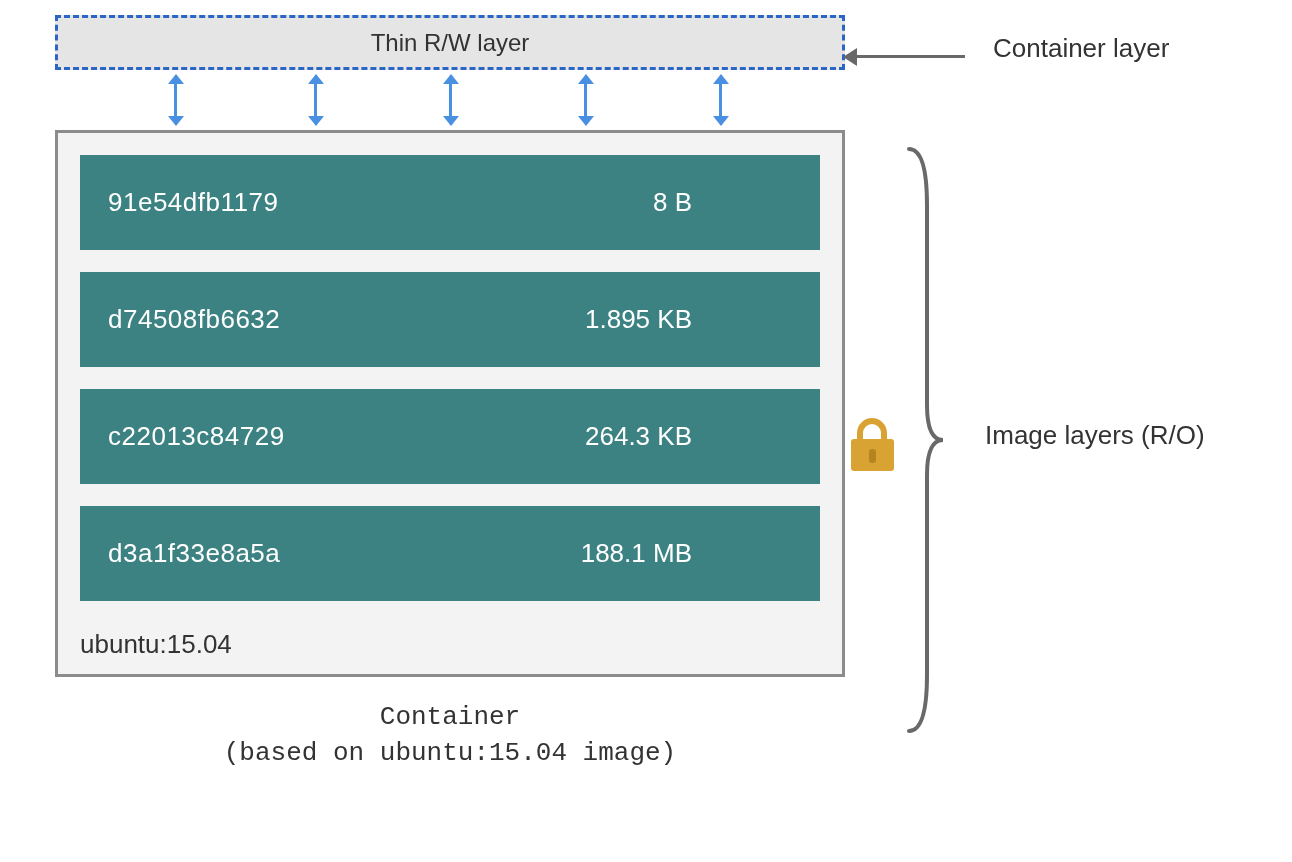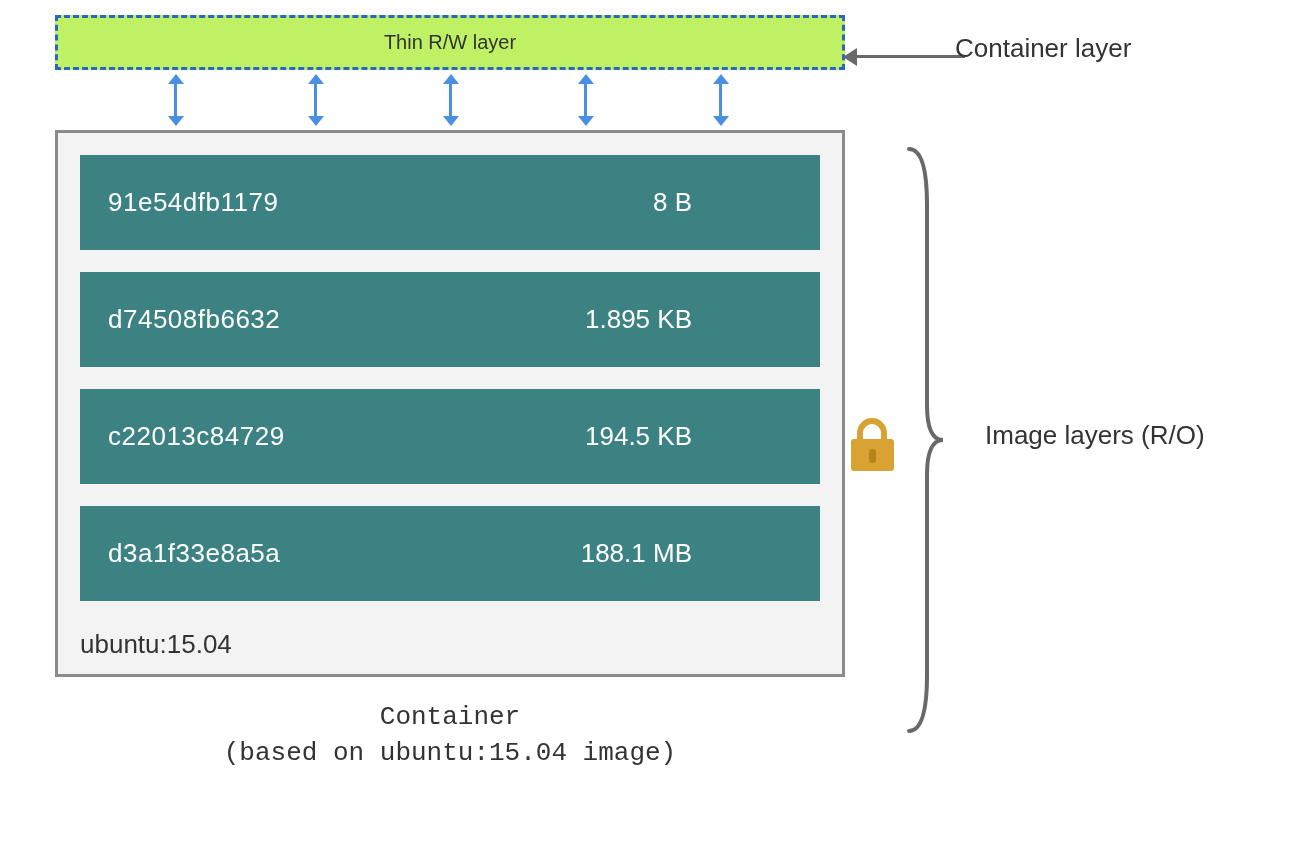--- a/index.html
+++ b/index.html
@@ -16,26 +16,26 @@
     top: 15px;
     width: 1200px;
   }
 
   
   .rw-box {
     position: relative;
     width: 790px;
     height: 55px;
     border: 3px dashed #2b66c6;
-    background: #bef264;
+    background: #e5e5e5;
     display: flex;
     align-items: center;
     justify-content: center;
     color: #333;
-    font-size: 20px;
+    font-size: 24px;
   }
 
   
   .arrows-row {
     position: relative;
     width: 790px;
     height: 60px;
   }
   .dbl-arrow {
     position: absolute;
@@ -98,21 +98,21 @@
     margin-top: 22px;
     font-size: 26px;
     color: #333;
     line-height: 1.4;
     font-family: Liberation Mono, monospace;
   }
 
   
   .right-label-top {
     position: absolute;
-    left: 900px;
+    left: 938px;
     top: 18px;
     font-size: 26px;
     color: #333;
   }
   .top-arrow {
     position: absolute;
     left: 800px;
     top: 40px;
     width: 110px;
     height: 3px;
@@ -192,21 +192,21 @@
     <div class="layer">
       <span class="hash">91e54dfb1179</span>
       <span class="size">8 B</span>
     </div>
     <div class="layer">
       <span class="hash">d74508fb6632</span>
       <span class="size">1.895 KB</span>
     </div>
     <div class="layer">
       <span class="hash">c22013c84729</span>
-      <span class="size">194.5 KB</span>
+      <span class="size">264.3 KB</span>
     </div>
     <div class="layer">
       <span class="hash">d3a1f33e8a5a</span>
       <span class="size">188.1 MB</span>
     </div>
     <div class="image-tag">ubuntu:15.04</div>
   </div>
 
   <div class="caption">
     <div>Container</div>

